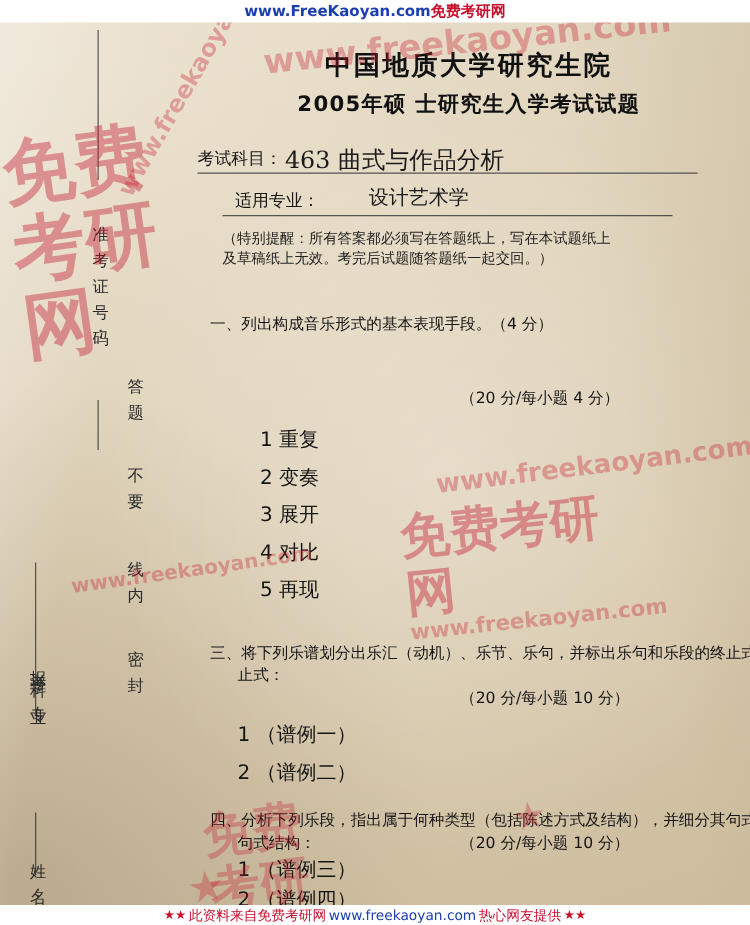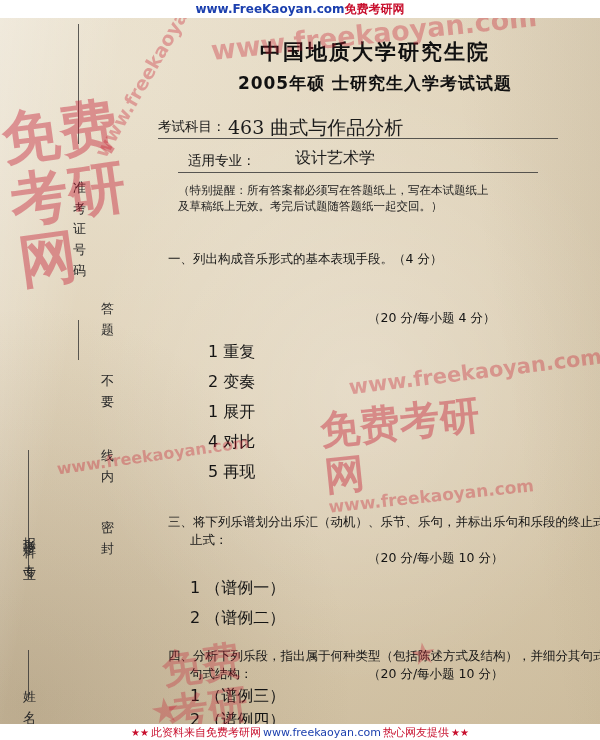--- a/index.html
+++ b/index.html
@@ -145,21 +145,21 @@
 
   <div class="note" style="left:28px;top:162px;">（特别提醒：所有答案都必须写在答题纸上，写在本试题纸上及草稿纸上无效。考完后试题随答题纸一起交回。）</div>
 
   <div class="q" style="left:18px;top:215px;margin-top:16px;">
     <span>一、</span><span>列出构成音乐形式的基本表现手段。（4 分）</span>
   </div>
 
   <div class="score" style="left:218px;top:290px;">（20 分/每小题 4 分）</div>
   <div class="qsub" style="left:58px;top:322px;">1    重复</div>
   <div class="qsub" style="left:58px;top:352px;">2    变奏</div>
-  <div class="qsub" style="left:58px;top:382px;">1    展开</div>
+  <div class="qsub" style="left:58px;top:382px;">3    展开</div>
   <div class="qsub" style="left:58px;top:412px;">4    对比</div>
   <div class="qsub" style="left:58px;top:442px;">5    再现</div>
 
   <div class="q" style="left:18px;top:494px;">
     <span>三、</span><span>将下列乐谱划分出乐汇（动机）、乐节、乐句，并标出乐句和乐段的终止式：</span>
   </div>
   <div class="q" style="left:40px;top:512px;">止式：</div>
   <div class="score" style="left:218px;top:530px;">（20 分/每小题 10 分）</div>
   <div class="qsub" style="left:40px;top:558px;">1    （谱例一）</div>
   <div class="qsub" style="left:40px;top:588px;text-align:right;">2    （谱例二）</div>

